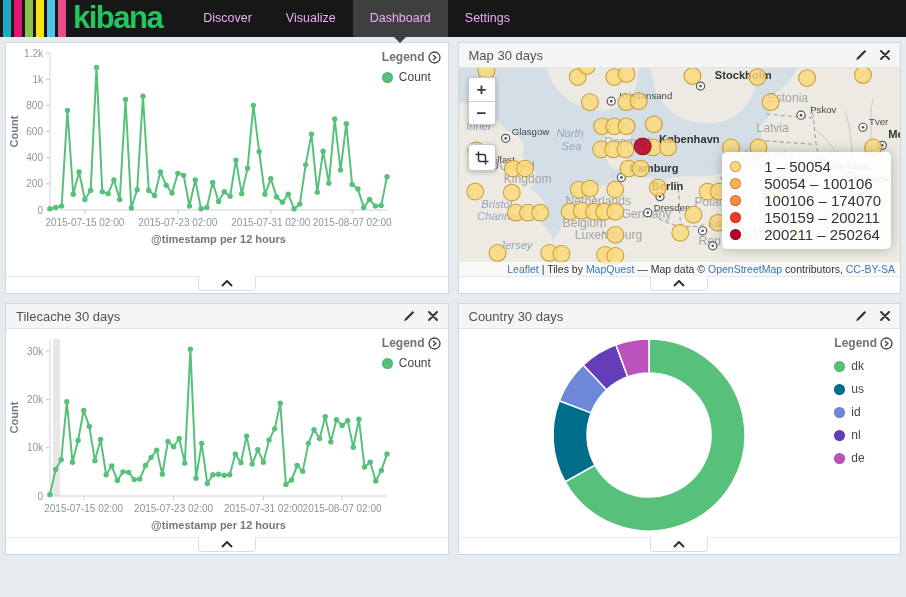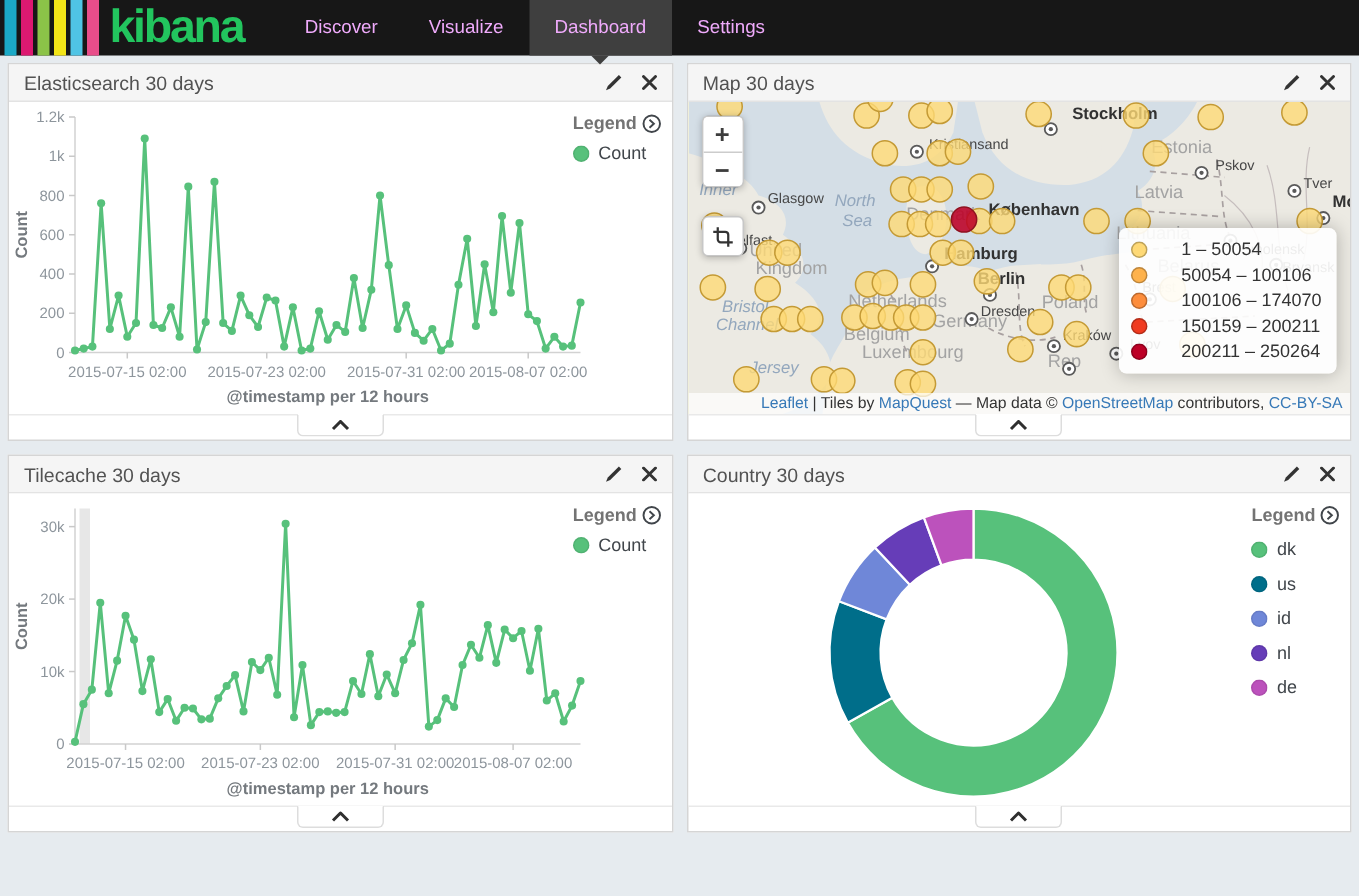--- a/index.html
+++ b/index.html
@@ -38,21 +38,21 @@
 .legend-item .dot{width:11px;height:11px;border-radius:50%;flex:none;border:1px solid rgba(0,0,0,0.08)}
 .donut-legend .legend-item{margin-top:9px}
 
 .map-body{background:#fef9c3}
 .map-svg{position:absolute;inset:0}
 .map-zoom{position:absolute;top:9px;left:9px;width:28px;background:#fff;border:1px solid rgba(0,0,0,0.22);border-radius:4px;box-shadow:0 1px 5px rgba(0,0,0,0.25);overflow:hidden;z-index:4}
 .map-zoom button{display:block;width:100%;height:23px;background:#fff;border:none;font-size:17px;font-weight:bold;color:#3d3d3d;cursor:pointer;line-height:21px}
 .map-zoom button + button{border-top:1px solid #ccc}
 .map-crop{position:absolute;top:76px;left:9px;width:28px;height:27px;background:#fff;border:1px solid rgba(0,0,0,0.22);border-radius:4px;box-shadow:0 1px 5px rgba(0,0,0,0.25);display:flex;align-items:center;justify-content:center;cursor:pointer;z-index:4}
 .map-legend{position:absolute;right:9px;bottom:27px;background:rgba(255,255,255,0.9);border-radius:5px;padding:6px 10px 6px 8px;box-shadow:0 0 12px rgba(0,0,0,0.25);z-index:4}
-.map-legend .row{display:flex;align-items:center;gap:23px;font-size:12px;color:#333;line-height:17px}
+.map-legend .row{display:flex;align-items:center;gap:23px;font-size:15px;color:#333;line-height:17px}
 .map-legend .dot{width:11px;height:11px;border-radius:50%;border:1px solid rgba(0,0,0,0.25);flex:none}
 .map-attribution{position:absolute;left:0;right:0;bottom:0;background:rgba(255,255,255,0.72);font-size:10.5px;color:#333;text-align:right;padding:1px 5px;z-index:3;white-space:nowrap}
 .map-attribution a{color:#3779b7;text-decoration:none;cursor:pointer}
 
 text{font-family:"Liberation Sans",sans-serif}
 .ax-tick{font-size:10px;fill:#8d959c}
 .ax-title{font-size:11px;font-weight:bold;fill:#74797e}
 .map-country{font-size:12px;fill:#a3a3a3}
 .map-city{font-size:9.5px;fill:#474747}
 .map-citybold{font-size:11px;font-weight:bold;fill:#323232}
@@ -80,33 +80,20 @@
         <div class="tab">Visualize</div>
         <div class="tab active">Dashboard</div>
         <div class="tab">Settings</div>
       </div>
   </nav>
 
 
   <main class="grid">
 
     <section class="panel">
-      <header class="panel-header">
-        <span class="panel-title">Elasticsearch 30 days</span>
-        <span class="icon-btn">
-            <svg width="12" height="12" viewBox="0 0 12 12">
-              <path d="M11.2,2.6 L9.6,1 L2.2,8.4 L1,11.2 L3.8,10 Z" fill="#333"></path>
-            </svg>
-          </span>
-        <span class="icon-btn">
-            <svg width="10" height="10" viewBox="0 0 10 10">
-              <path d="M1,1 L9,9 M9,1 L1,9" stroke="#333" stroke-width="1.9" stroke-linecap="round"></path>
-            </svg>
-          </span>
-      </header>
       <div class="panel-body">
         <div id="chart-es" class="chart-host"><svg width="441" height="205" viewBox="0 0 441 205">
               <line x1="44" y1="10" x2="44" y2="167" stroke="#d2d2d2"></line>
               <line x1="44" y1="167" x2="381" y2="167" stroke="#d2d2d2"></line>
               <line x1="40" y1="167" x2="44" y2="167" stroke="#c9c9c9"></line>
               <text x="37" y="170.5" class="ax-tick" text-anchor="end">0</text>
               <line x1="40" y1="140.83333333333334" x2="44" y2="140.83333333333334" stroke="#c9c9c9"></line>
               <text x="37" y="144.33333333333334" class="ax-tick" text-anchor="end">200</text>
               <line x1="40" y1="114.66666666666667" x2="44" y2="114.66666666666667" stroke="#c9c9c9"></line>
               <text x="37" y="118.16666666666667" class="ax-tick" text-anchor="end">400</text>

